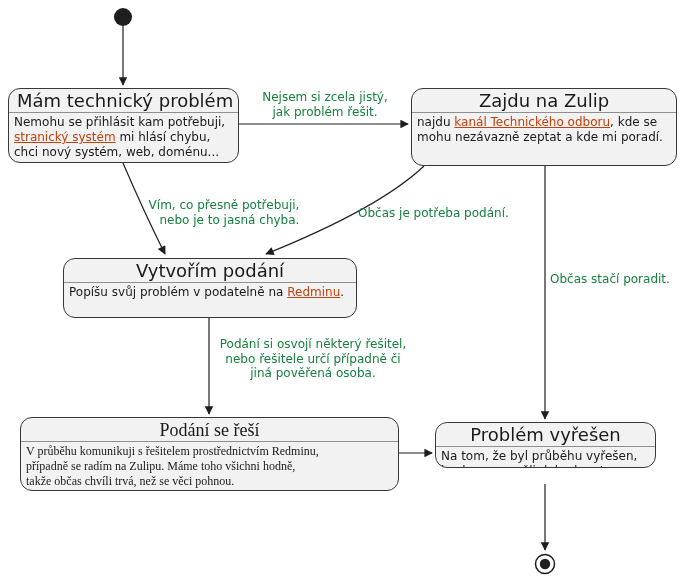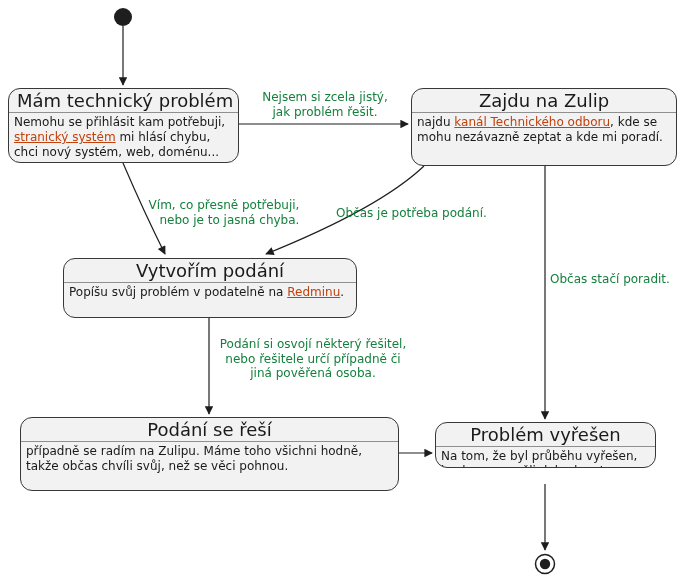--- a/index.html
+++ b/index.html
@@ -112,25 +112,26 @@
     </div>
   </div>
 
   <div class="state" style="left:63px; top:258px; width:294px; height:60px;">
     <div class="state-title">Vytvořím podání</div>
     <div class="state-body">
       <div class="line"><span>Popíšu svůj problém v podatelně na </span><span class="link">Redminu</span><span>.</span></div>
     </div>
   </div>
 
-  <div class="state" style="left:20px; top:417px; width:379px; height:74px;">
+  <div class="state" style="left:20px; top:417px; width:379px; height:74px;font-family:Liberation Serif, serif;">
     <div class="state-title">Podání se řeší</div>
     <div class="state-body">
+      <div class="line"><span>V průběhu komunikuji s řešitelem prostřednictvím Redminu,</span></div>
       <div class="line"><span>případně se radím na Zulipu. Máme toho všichni hodně,</span></div>
-      <div class="line"><span>takže občas chvíli svůj, než se věci pohnou.</span></div>
+      <div class="line"><span>takže občas chvíli trvá, než se věci pohnou.</span></div>
     </div>
   </div>
 
   <div class="state" style="left:435px; top:422px; width:221px; height:46px;">
     <div class="state-title">Problém vyřešen</div>
     <div class="state-body">
       <div class="line"><span>Na tom, že byl průběhu vyřešen,</span></div>
       <div class="line"><span>bychom se měli dohodnout.</span></div>
     </div>
   </div>
@@ -138,21 +139,21 @@
   <div class="edge-label centered" style="left:325px; top:90px;">
     <div>Nejsem si zcela jistý,</div>
     <div>jak problém řešit.</div>
   </div>
 
   <div class="edge-label centered" style="left:224px; top:198px;text-align:right;">
     <div>Vím, co přesně potřebuji,</div>
     <div>nebo je to jasná chyba.</div>
   </div>
 
-  <div class="edge-label" style="left:336px; top:206px;">
+  <div class="edge-label" style="left:358px; top:206px;">
     <div>Občas je potřeba podání.</div>
   </div>
 
   <div class="edge-label centered" style="left:313px; top:337px;">
     <div>Podání si osvojí některý řešitel,</div>
     <div>nebo řešitele určí případně či</div>
     <div>jiná pověřená osoba.</div>
   </div>
 
   <div class="edge-label" style="left:550px; top:272px;text-align:center;">

